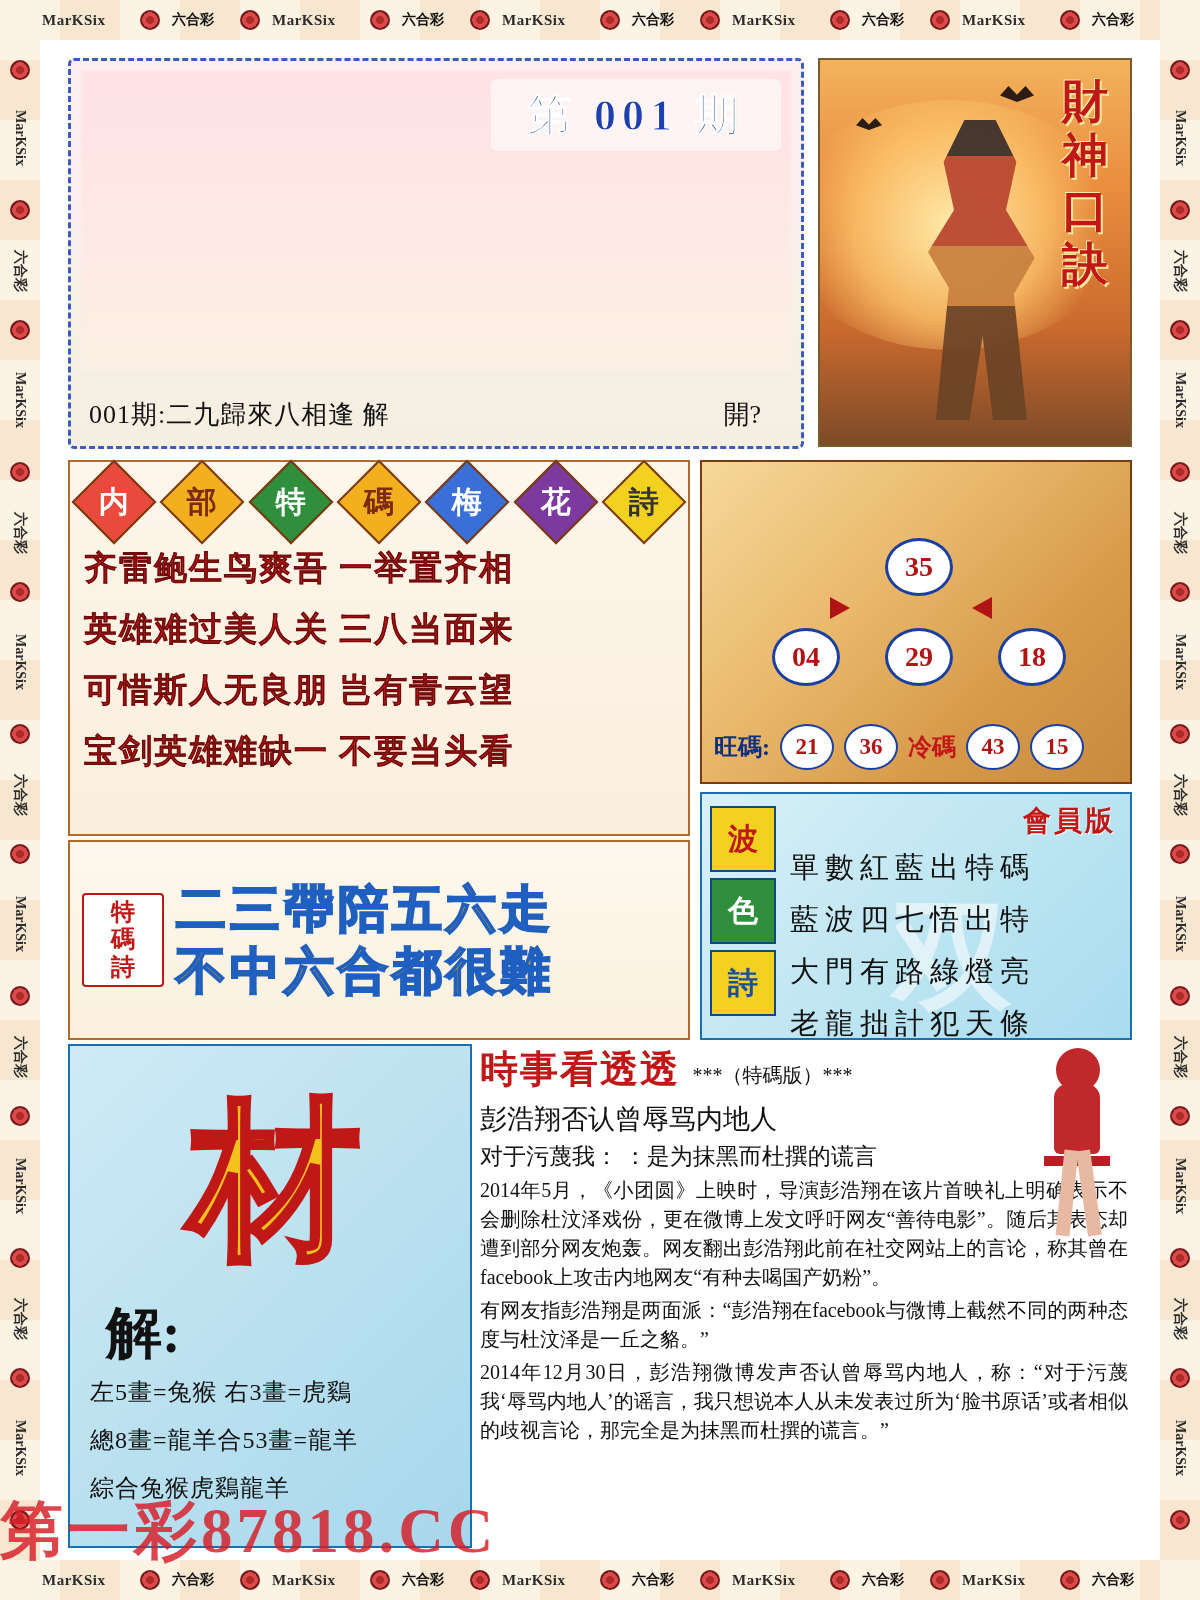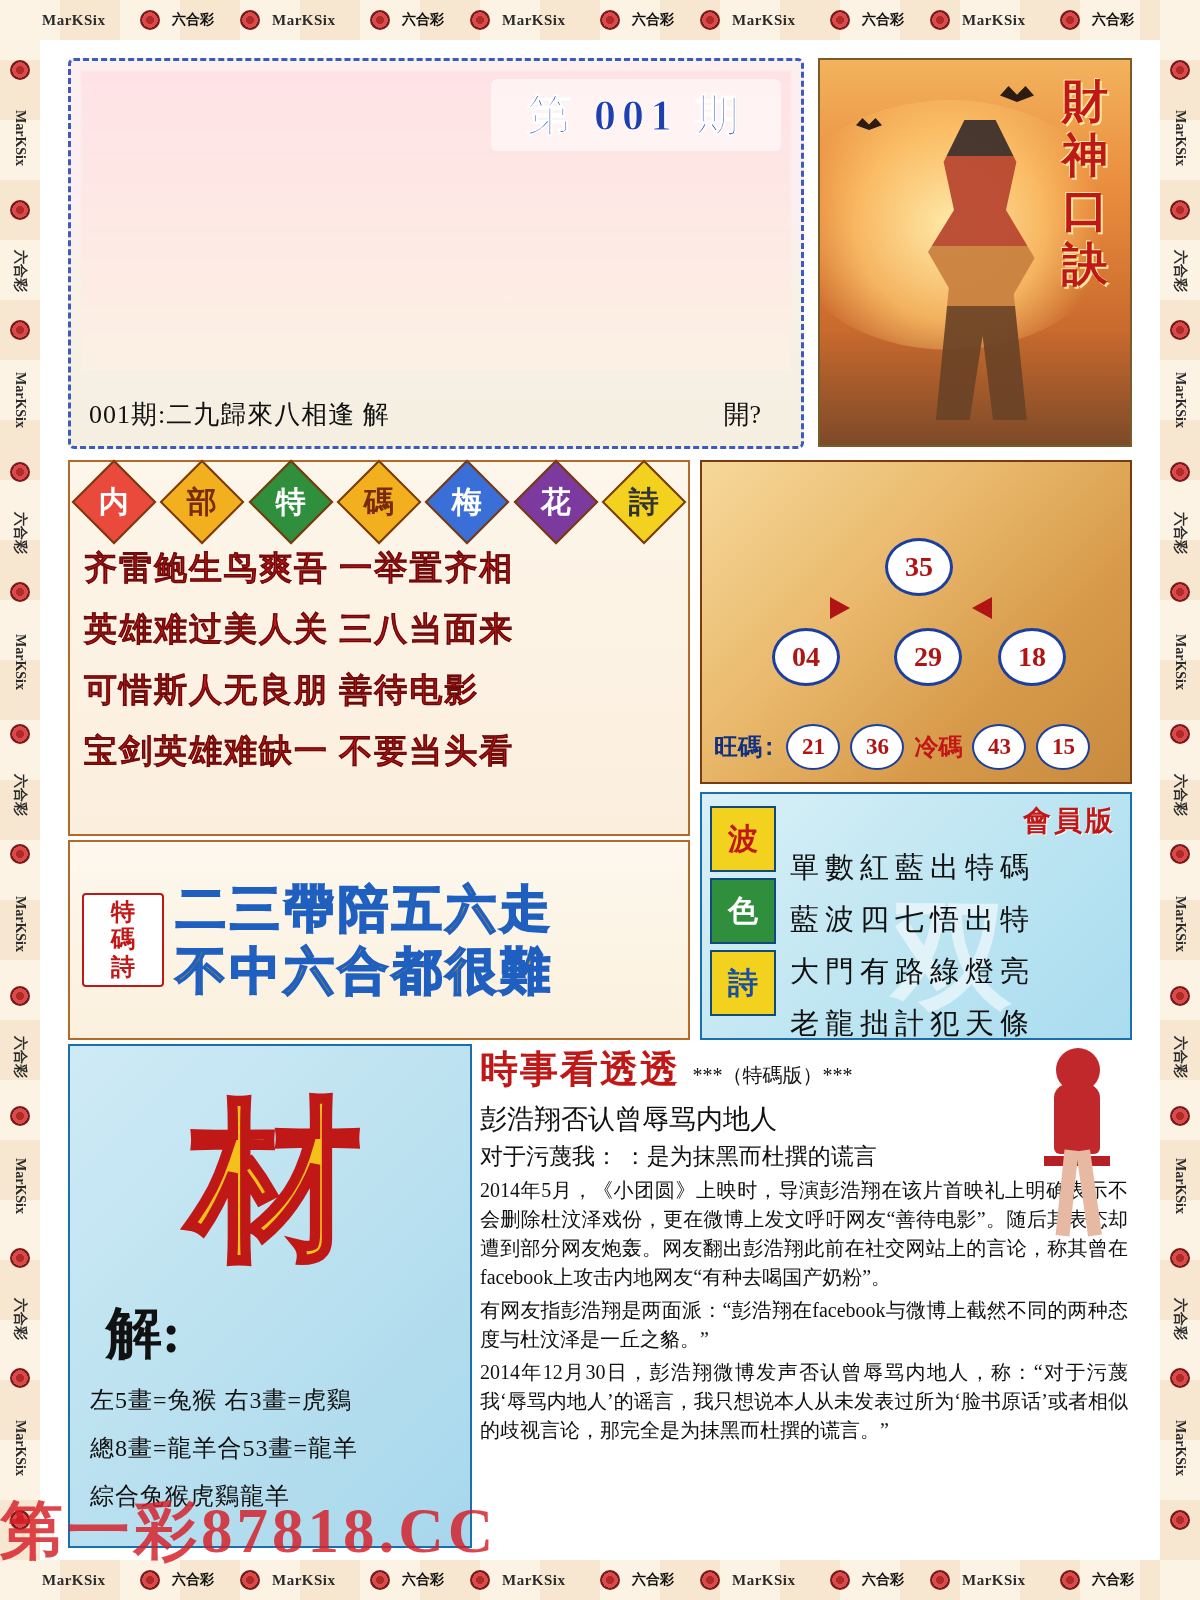--- a/index.html
+++ b/index.html
@@ -87,21 +87,21 @@
      background:linear-gradient(135deg,#f6d89a 0%,#e9b86b 40%,#d79a4a 70%,#c88a3e 100%);overflow:hidden;}
   .combo-title{position:absolute;left:0;top:10px;width:100%;text-align:center;font-size:30px;font-weight:bold;
      color:#1f8a2f;font-family:"Liberation Serif",serif;text-shadow:2px 2px 0 #fff;letter-spacing:4px;}
   .ball{position:absolute;width:62px;height:52px;border-radius:50%;background:#fff;border:3px solid #1a3fa0;
      display:flex;align-items:center;justify-content:center;font-size:28px;font-weight:bold;color:#b01414;
      font-family:"Liberation Serif",serif;}
   .arrow{position:absolute;width:0;height:0;border-top:11px solid transparent;border-bottom:11px solid transparent;}
   .arrow-r{border-left:20px solid #b01414;}
   .arrow-l{border-right:20px solid #b01414;}
   .hot-row{position:absolute;left:12px;bottom:12px;width:404px;display:flex;align-items:center;gap:10px;}
-  .hot-label{font-size:24px;font-weight:bold;color:#10307f;font-family:Liberation Mono, monospace;}
+  .hot-label{font-size:24px;font-weight:bold;color:#10307f;font-family:Liberation Serif, serif;}
   .cold-label{font-size:24px;font-weight:bold;color:#c01717;font-family:"Liberation Serif",serif;}
   .sball{width:50px;height:42px;border-radius:50%;background:#fff;border:2px solid #1a3fa0;
      display:flex;align-items:center;justify-content:center;font-size:23px;font-weight:bold;color:#b01414;
      font-family:"Liberation Serif",serif;}
 
   
   .bose-box{position:absolute;left:660px;top:752px;width:428px;height:244px;border:2px solid #1a6fae;
      background:linear-gradient(135deg,#d9f0f7 0%,#bfe6f2 50%,#a9dcef 100%);overflow:hidden;}
   .bose-side{position:absolute;left:8px;top:12px;width:66px;}
   .bose-chip{width:62px;height:62px;border:2px solid #0f4a7a;margin-bottom:6px;display:flex;
@@ -115,21 +115,21 @@
 
   
   .explain-box{position:absolute;left:28px;top:1004px;width:400px;height:500px;border:2px solid #1a6fae;
      background:linear-gradient(135deg,#cfeaf6 0%,#bde2f0 45%,#a7d7ec 100%);overflow:hidden;}
   .big-char{position:absolute;left:110px;top:40px;width:190px;height:190px;display:flex;align-items:center;
      justify-content:center;font-size:170px;font-weight:bold;color:#f3c01c;font-family:"Liberation Serif",serif;
      -webkit-text-stroke:5px #c01717;}
   .jie-char{position:absolute;left:36px;top:250px;font-size:56px;font-weight:bold;color:#111;
      font-family:"Liberation Serif",serif;}
   .explain-lines{position:absolute;left:20px;top:330px;right:10px;}
-  .explain-line{font-size:24px;color:#111;font-family:"Liberation Serif",serif;margin-bottom:16px;letter-spacing:1px;margin-top:8px;}
+  .explain-line{font-size:24px;color:#111;font-family:"Liberation Serif",serif;margin-bottom:16px;letter-spacing:1px;}
 
   
   .news-box{position:absolute;left:440px;top:1004px;width:648px;height:500px;background:#fff;overflow:hidden;}
   .news-title{font-size:38px;font-weight:bold;color:#c01717;font-family:"Liberation Serif",serif;
      letter-spacing:2px;display:inline-block;}
   .news-sub{font-size:20px;color:#111;font-family:"Liberation Serif",serif;margin-left:8px;}
   .news-h2{font-size:27px;color:#111;font-family:"Liberation Serif",serif;margin:6px 0 4px;}
   .news-hint{font-size:23px;color:#111;font-family:"Liberation Serif",serif;margin-bottom:4px;}
   .news-p{font-size:20px;color:#111;font-family:"Liberation Serif",serif;line-height:1.45;text-align:justify;}
   .lady{position:absolute;right:6px;top:0px;width:92px;height:210px;}
@@ -300,21 +300,21 @@
         <div class="dia" style="background:#7d3a9e">
             <span style="color:#fff">花</span>
           </div>
         <div class="dia" style="background:#f2d21e">
             <span style="color:#333">詩</span>
           </div>
       </div>
       <div class="poem-lines">
         <div class="poem-line">齐雷鲍生鸟爽吾   一举置齐相</div>
         <div class="poem-line">英雄难过美人关   三八当面来</div>
-        <div class="poem-line">可惜斯人无良朋   善待电影</div>
+        <div class="poem-line">可惜斯人无良朋   岂有青云望</div>
         <div class="poem-line">宝剑英雄难缺一   不要当头看</div>
       </div>
     </div>
 
     <div class="tema-wrap">
       <div class="tema-label">
         <span>特</span>
         <span>碼</span>
         <span>詩</span>
       </div>
@@ -322,21 +322,21 @@
         <div class="tema-line">二三帶陪五六走</div>
         <div class="tema-line">不中六合都很難</div>
       </div>
     </div>
 
     <div class="combo-box">
       <div class="ball" style="left:183px;top:76px">35</div>
       <div class="arrow arrow-r" style="left:128px;top:135px"></div>
       <div class="arrow arrow-l" style="left:270px;top:135px"></div>
       <div class="ball" style="left:70px;top:166px">04</div>
-      <div class="ball" style="left:192px;top:166px">29</div>
+      <div class="ball" style="left:183px;top:166px">29</div>
       <div class="ball" style="left:296px;top:166px">18</div>
       <div class="hot-row">
         <span class="hot-label">旺碼:</span>
         <span class="sball">21</span>
         <span class="sball">36</span>
         <span class="cold-label">冷碼</span>
         <span class="sball">43</span>
         <span class="sball">15</span>
       </div>
     </div>

